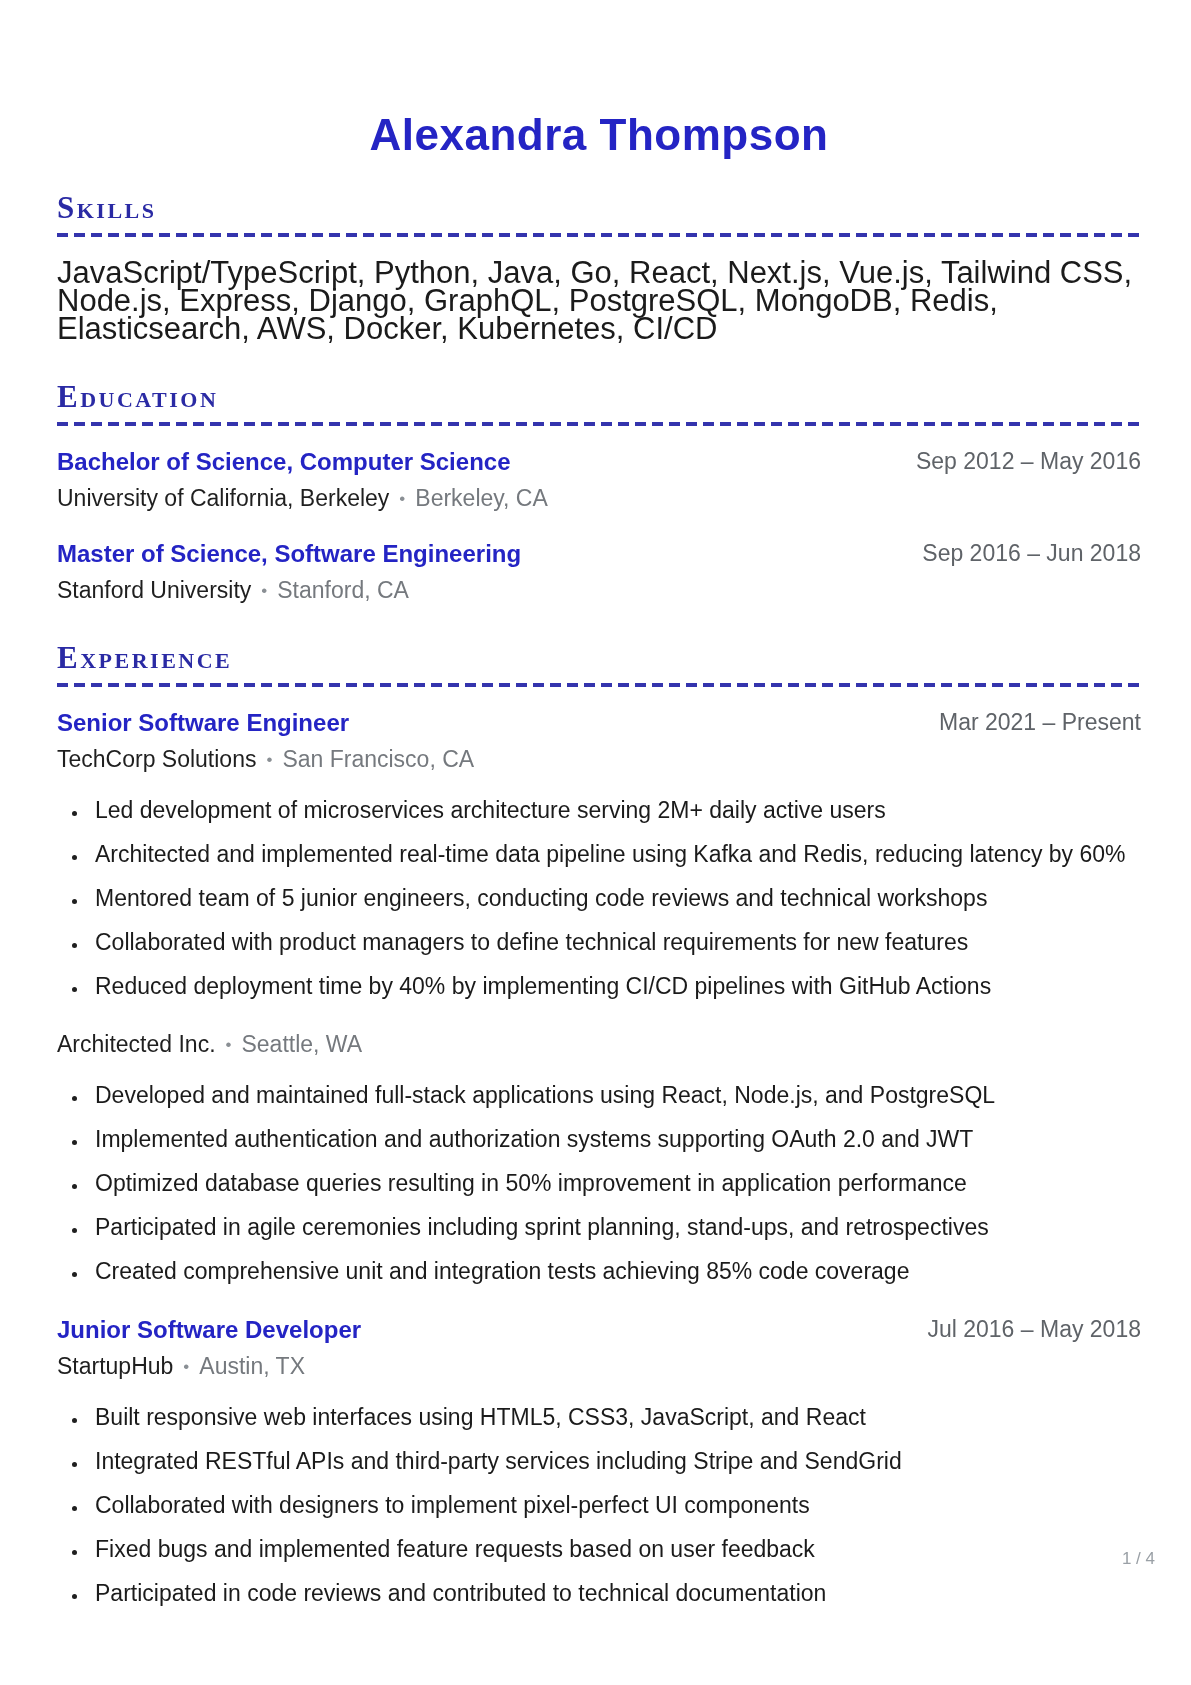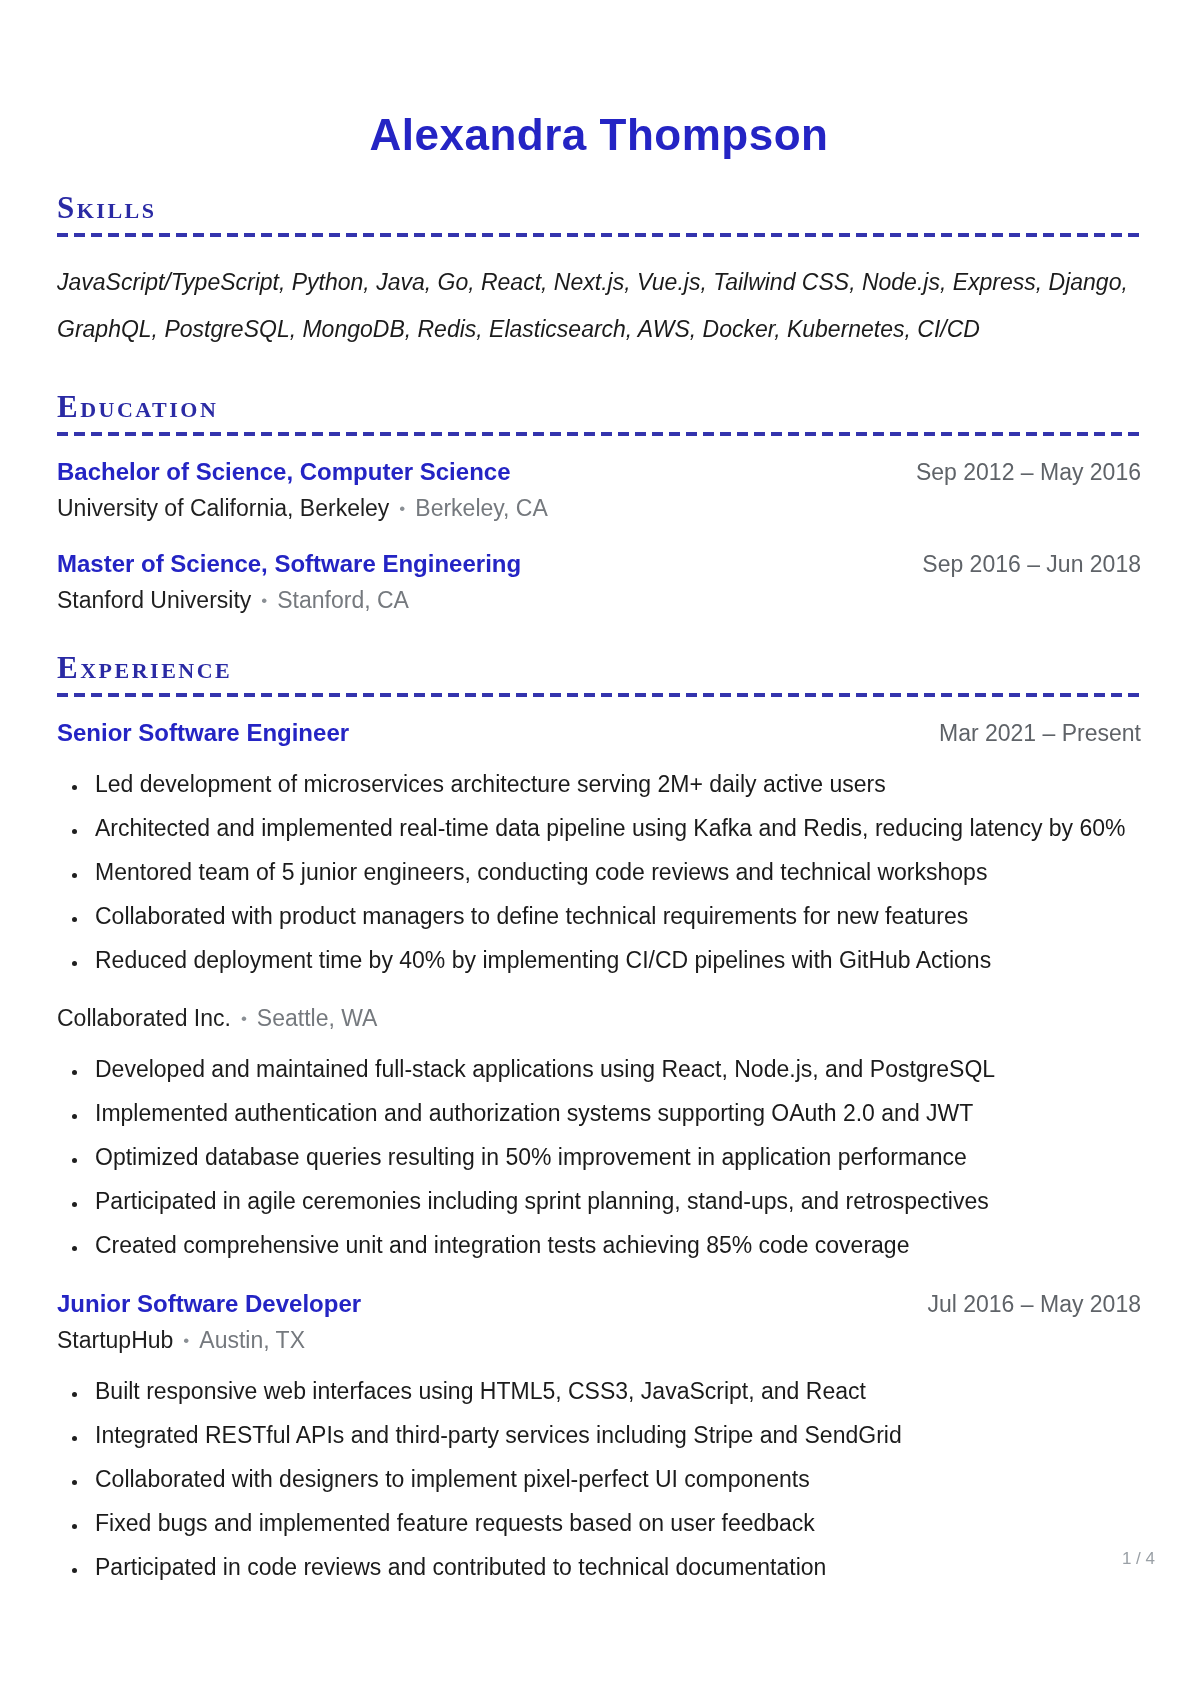--- a/index.html
+++ b/index.html
@@ -57,32 +57,31 @@
     letter-spacing:2.5px;
     color:var(--heading);
   }
   .rule{
     height:4px;
     background:repeating-linear-gradient(to right, #3434ad 0 11px, transparent 11px 17px);
     margin:0 0 22px 0;
   }
   .skills-text{
     margin:0;
-    font-size:23px;
-    line-height:47px;
+    font-size:31px;
+    line-height:28px;
     color:var(--text);
-    font-style:italic;
   }
   
   .entry{margin-bottom:28px;}
   .entry:last-child{margin-bottom:0;}
   .entry-head{
     display:flex;
     justify-content:space-between;
-    align-items:flex-end;
+    align-items:flex-start;
     margin-bottom:9px;
   }
   .entry-title{
     margin:0;
     font-size:24px;
     font-weight:700;
     color:var(--accent);
   }
   .entry-dates{
     font-size:23px;
@@ -158,33 +157,36 @@
   </section>
 
   <section class="section">
     <h2 class="section-title">Experience</h2>
     <div class="rule"></div>
 
     <article class="entry">
       <div class="entry-head">
         <h3 class="entry-title">Senior Software Engineer</h3>
         <span class="entry-dates">Mar 2021 – Present</span>
+      </div>
+      <div class="entry-sub">
+        <span>TechCorp Solutions</span><span class="dot">•</span><span class="loc">San Francisco, CA</span>
       </div>
       <ul class="bullets">
         <li>Led development of microservices architecture serving 2M+ daily active users</li>
         <li>Architected and implemented real-time data pipeline using Kafka and Redis, reducing latency by 60%</li>
         <li>Mentored team of 5 junior engineers, conducting code reviews and technical workshops</li>
         <li>Collaborated with product managers to define technical requirements for new features</li>
         <li>Reduced deployment time by 40% by implementing CI/CD pipelines with GitHub Actions</li>
       </ul>
     </article>
 
     <article class="entry">
       <div class="entry-sub">
-        <span>Collaborated Inc.</span><span class="dot">•</span><span class="loc">Seattle, WA</span>
+        <span>Architected Inc.</span><span class="dot">•</span><span class="loc">Seattle, WA</span>
       </div>
       <ul class="bullets">
         <li>Developed and maintained full-stack applications using React, Node.js, and PostgreSQL</li>
         <li>Implemented authentication and authorization systems supporting OAuth 2.0 and JWT</li>
         <li>Optimized database queries resulting in 50% improvement in application performance</li>
         <li>Participated in agile ceremonies including sprint planning, stand-ups, and retrospectives</li>
         <li>Created comprehensive unit and integration tests achieving 85% code coverage</li>
       </ul>
     </article>
 

